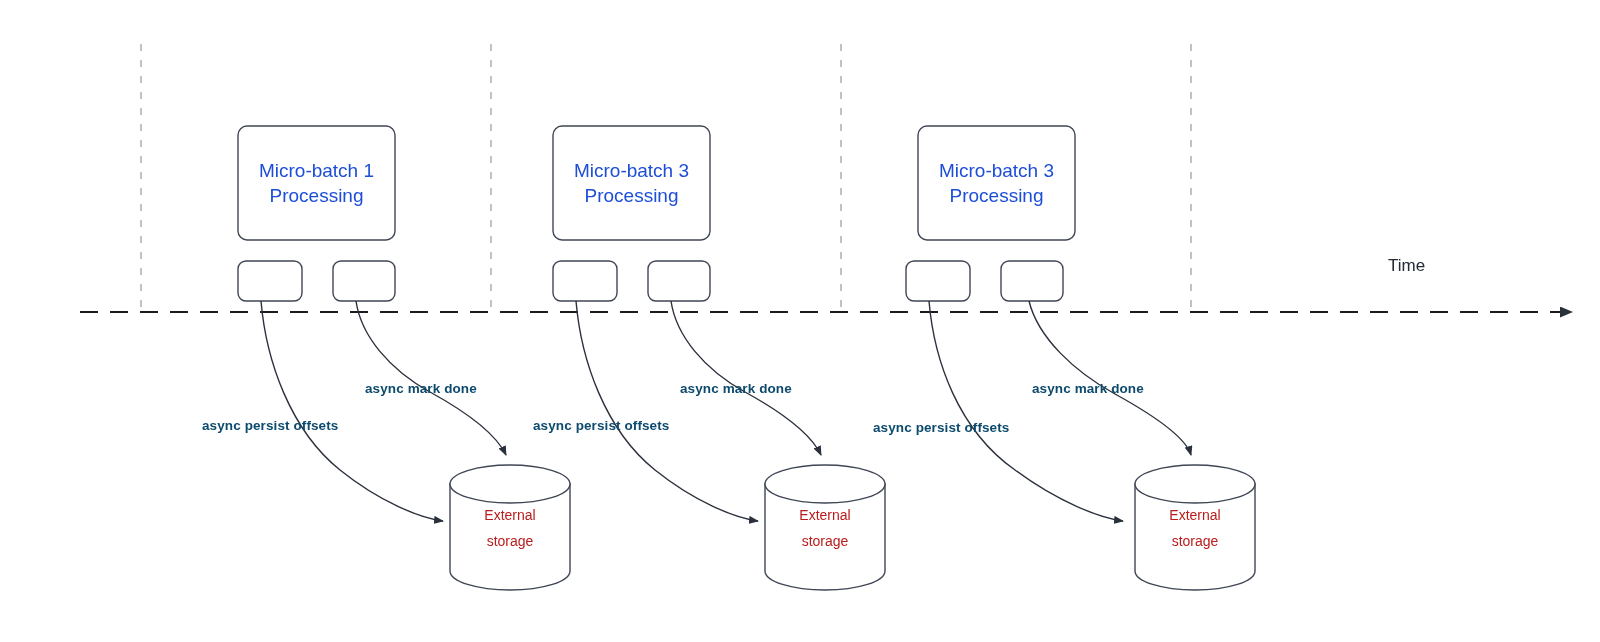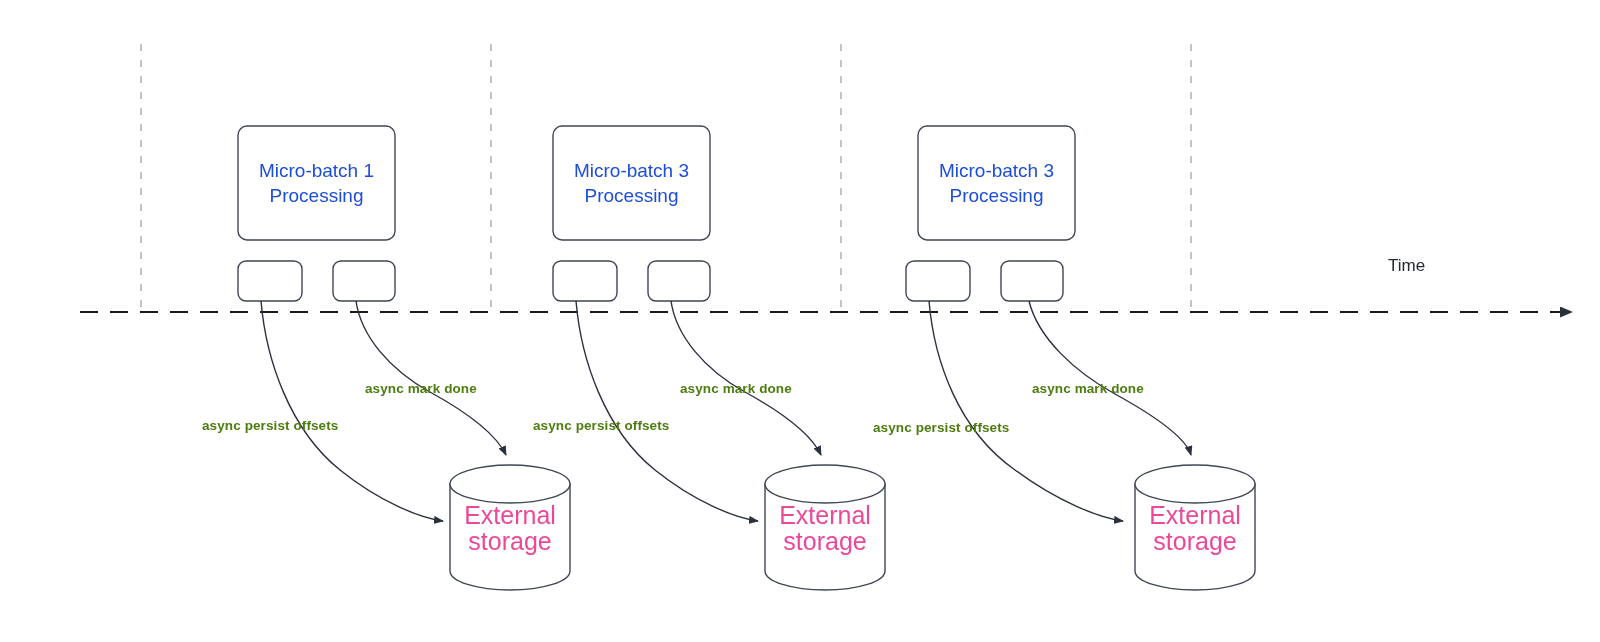--- a/index.html
+++ b/index.html
@@ -30,30 +30,30 @@
     text-align: center;
     font-size: 19px;
     line-height: 25px;
     color: #1d4ed8;
     pointer-events: none;
     white-space: pre-line;
   }
   .cyl-label {
     position: absolute;
     text-align: center;
-    font-size: 25px;
+    font-size: 14px;
     line-height: 26px;
-    color: #ec4899;
+    color: #b91c1c;
     white-space: pre-line;
   }
   .edge-label {
     position: absolute;
     font-size: 13.5px;
     font-weight: bold;
-    color: #4d7c0f;
+    color: #0c4a6e;
     white-space: nowrap;
     letter-spacing: 0.1px;
   }
   .axis-label {
     position: absolute;
     font-size: 17px;
     color: #232b36;
     white-space: nowrap;
   }
 </style>

